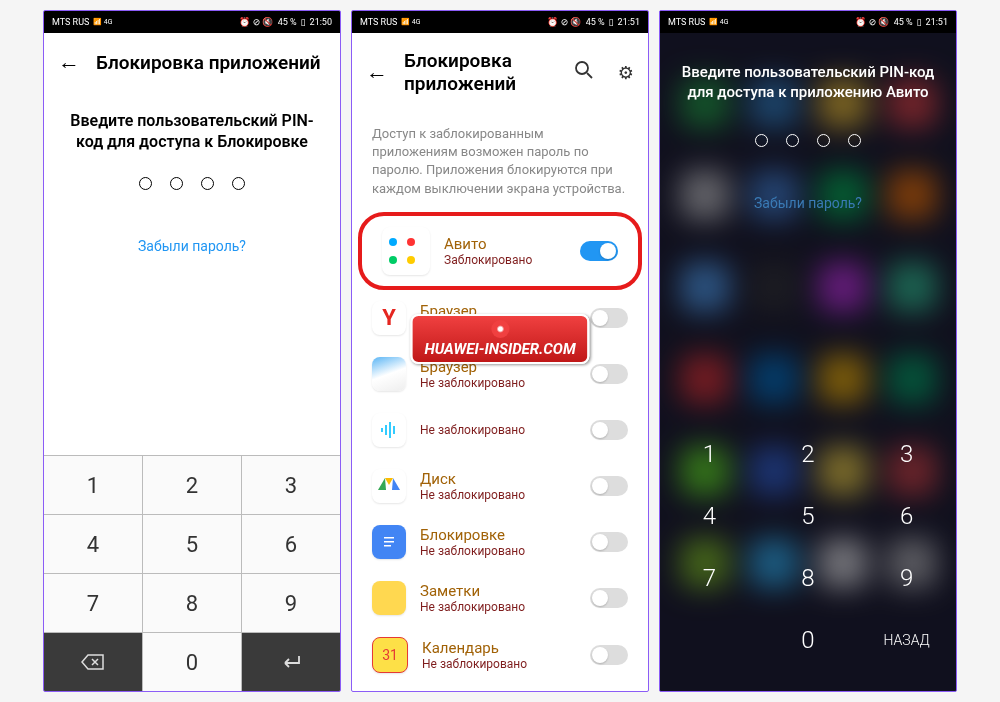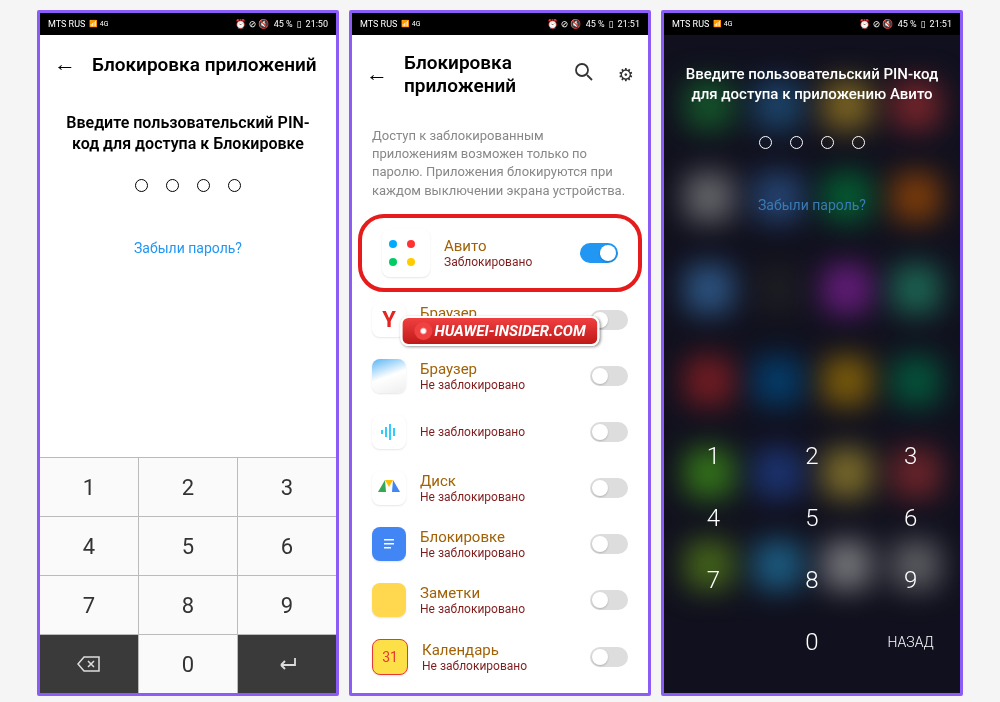--- a/index.html
+++ b/index.html
@@ -8,21 +8,21 @@
     background: #f5f5f5;
     font-family: -apple-system, BlinkMacSystemFont, "Segoe UI", Roboto, sans-serif;
     display: flex;
     gap: 10px;
     justify-content: center;
   }
   .phone {
     width: 296px;
     height: 680px;
     background: #fff;
-    border: 3px solid #8b5cf6;
+    border: 1px solid #8b5cf6;
     border-radius: 2px;
     overflow: hidden;
     position: relative;
     display: flex;
     flex-direction: column;
   }
   .phone.dark {
     background: #1a1a2a;
   }
   .status-bar {
@@ -193,25 +193,26 @@
     transform: translateX(-50%);
     background: linear-gradient(#f04040, #c01818);
     border: 2px solid #fff;
     border-radius: 8px;
     padding: 4px 12px;
     color: #fff;
     font-size: 15px;
     font-weight: 700;
     font-style: italic;
     display: flex;
-    align-items: flex-start;
+    align-items: center;
     gap: 2px;
     white-space: nowrap;
     z-index: 10;
     box-shadow: 1px 1px 3px rgba(0,0,0,0.4);
+    flex-direction: column;
   }
   .huawei-logo {
     width: 18px;
     height: 18px;
     background: radial-gradient(circle, #fff 15%, #f04040 30%);
     border-radius: 50%;
     position: relative;
   }
 
   .blur-bg {
@@ -319,21 +320,21 @@
     <span class="back-arrow">←</span>
     <span class="header-title">Блокировка приложений</span>
     <span class="header-icon">
       <svg width="20" height="20" viewBox="0 0 20 20">
           <circle cx="8" cy="8" r="6" fill="none" stroke="#333" stroke-width="1.8"></circle>
           <line x1="13" y1="13" x2="18" y2="18" stroke="#333" stroke-width="1.8"></line>
         </svg>
     </span>
     <span class="header-icon">⚙</span>
   </div>
-  <div class="desc-text">Доступ к заблокированным приложениям возможен только по паролю. Приложения блокируются при каждом выключении экрана устройства.</div>
+  <div class="desc-text">Доступ к заблокированным приложениям возможен пароль по паролю. Приложения блокируются при каждом выключении экрана устройства.</div>
 
   <div class="app-list">
     <div class="highlight-box">
       <div class="app-item">
         <div class="app-icon ic-avito">
           <span style="background:#0af"></span>
             <span style="background:#f33"></span>
           <span style="background:#0c6"></span>
             <span style="background:#fc0"></span>
         </div>

